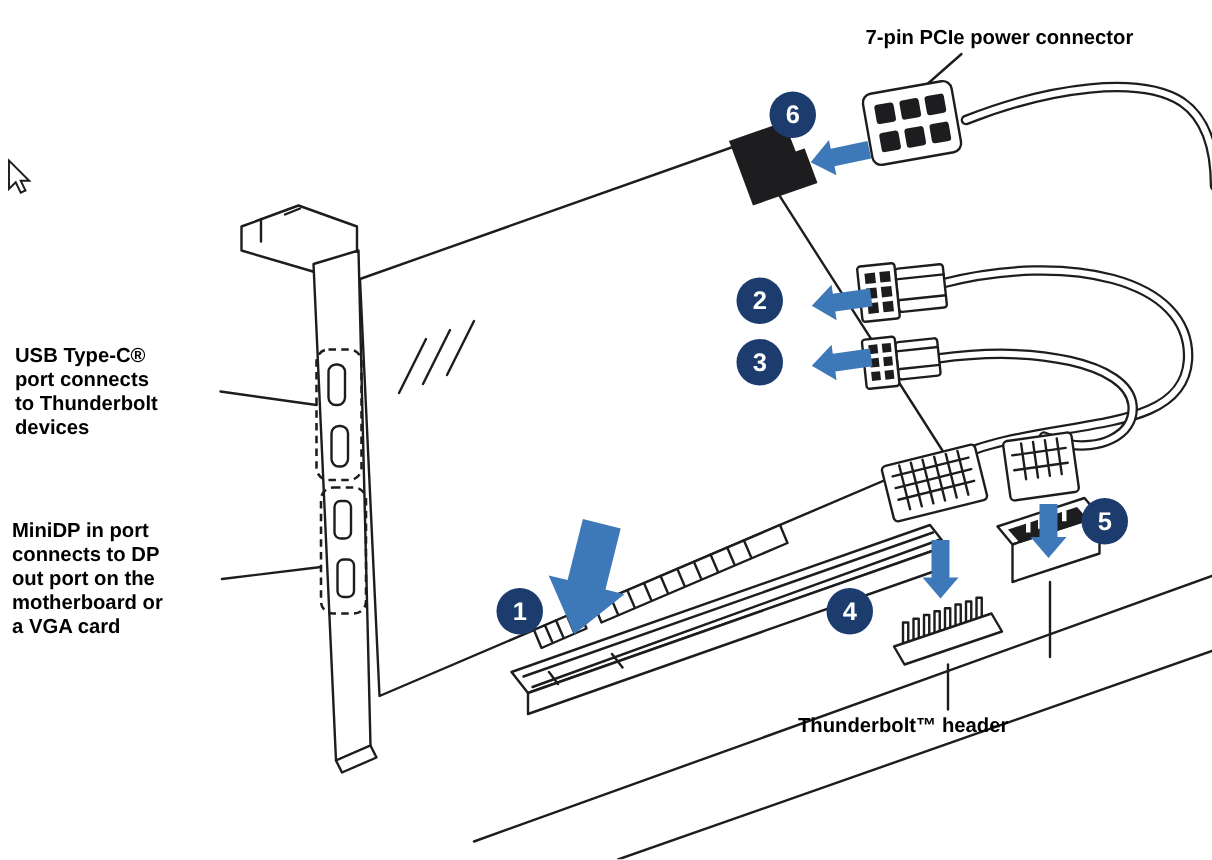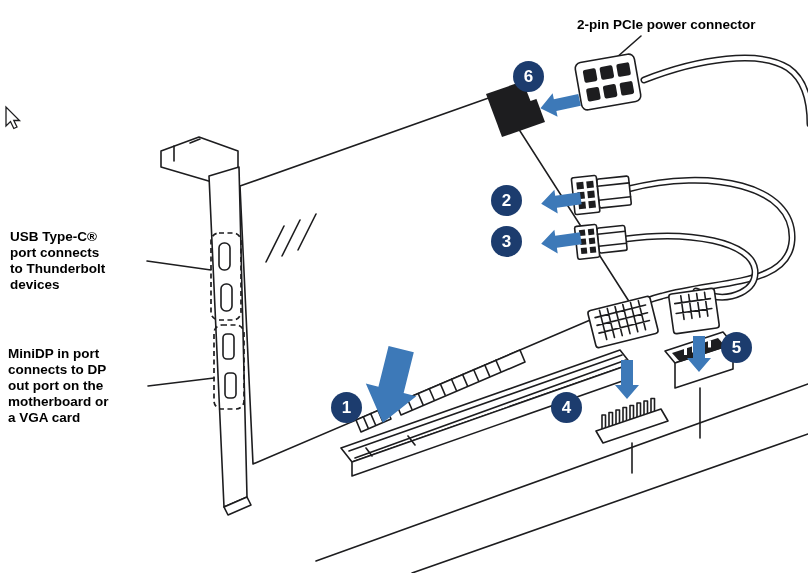--- a/index.html
+++ b/index.html
@@ -155,26 +155,27 @@
       <polygon class="arrow" points="541,201 556,189 556,195 581,195 581,207 556,207 556,213" transform="rotate(-8 561 201)"></polygon>
       <polygon class="arrow" points="541,241 556,229 556,235 581,235 581,247 556,247 556,253" transform="rotate(-8 561 241)"></polygon>
       <polygon class="arrow" points="627,399 615,385 621,385 621,360 633,360 633,385 639,385"></polygon>
       <polygon class="arrow" points="699,372 687,358 693,358 693,336 705,336 705,358 711,358"></polygon>
       <polygon class="arrow" points="540,104 555,92 555,98 580,98 580,110 555,110 555,116" transform="rotate(-12 560 104)"></polygon>
     </g>
 
     <polygon points="6,107 6,126 10.5,121.5 13.8,128.5 17,127 13.8,120.5 19.5,120.5" fill="#fff" stroke="#1d1d1f" stroke-width="1.3"></polygon>
   </svg>
 
-  <div class="lbl" style="left:577px; top:17px; width:225px;">2-pin PCIe power connector</div>
+  <div class="lbl" style="left:577px; top:17px; width:225px;">7-pin PCIe power connector</div>
 
   <div class="lbl" style="left:8px; top:346px; width:108px;">MiniDP in port connects to DP out port on the motherboard or a VGA card</div>
 
   <div class="lbl" style="left:10px; top:229px; width:102px;">USB Type-C® port connects to Thunderbolt devices</div>
 
+  <div class="lbl" style="left:532px; top:476px; width:180px;">Thunderbolt™ header</div>
 
 
   <div class="badge" style="left:331px; top:392px;">1</div>
   <div class="badge" style="left:491px; top:185px;">2</div>
   <div class="badge" style="left:491px; top:226px;">3</div>
   <div class="badge" style="left:551px; top:392px;">4</div>
   <div class="badge" style="left:721px; top:332px;">5</div>
   <div class="badge" style="left:513px; top:61px;">6</div>
 
 </div>

